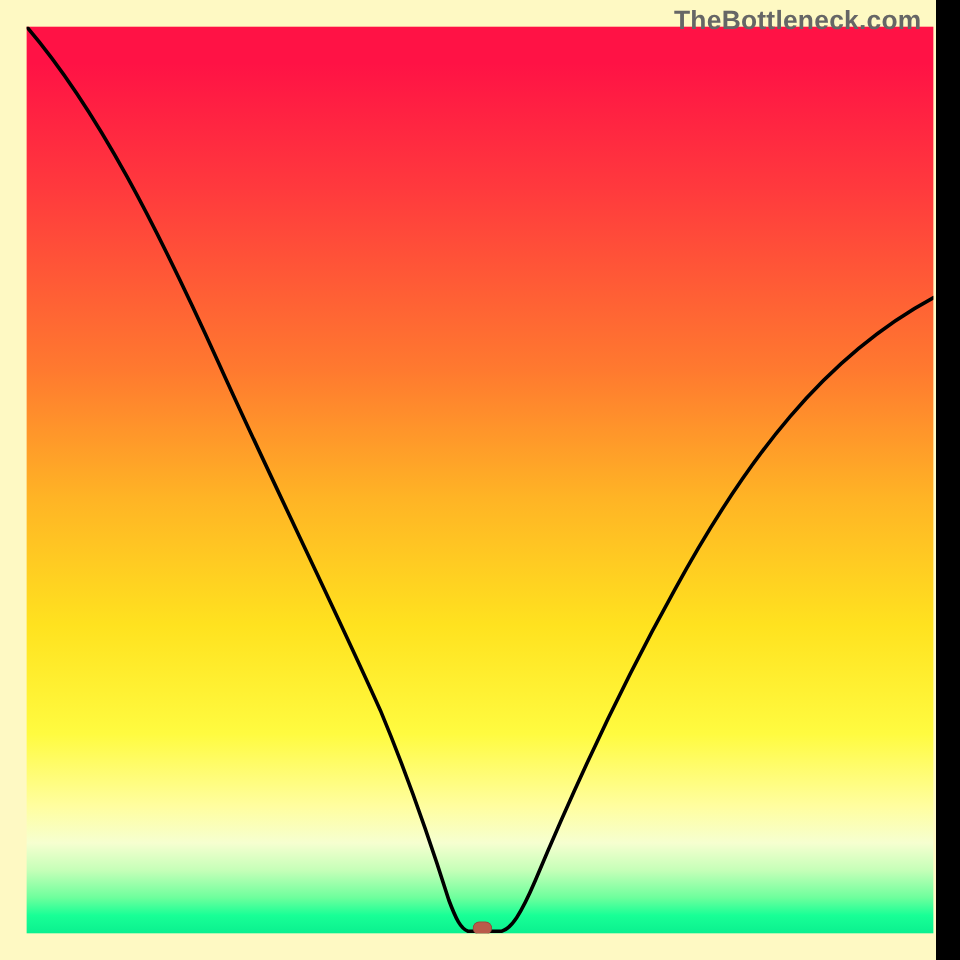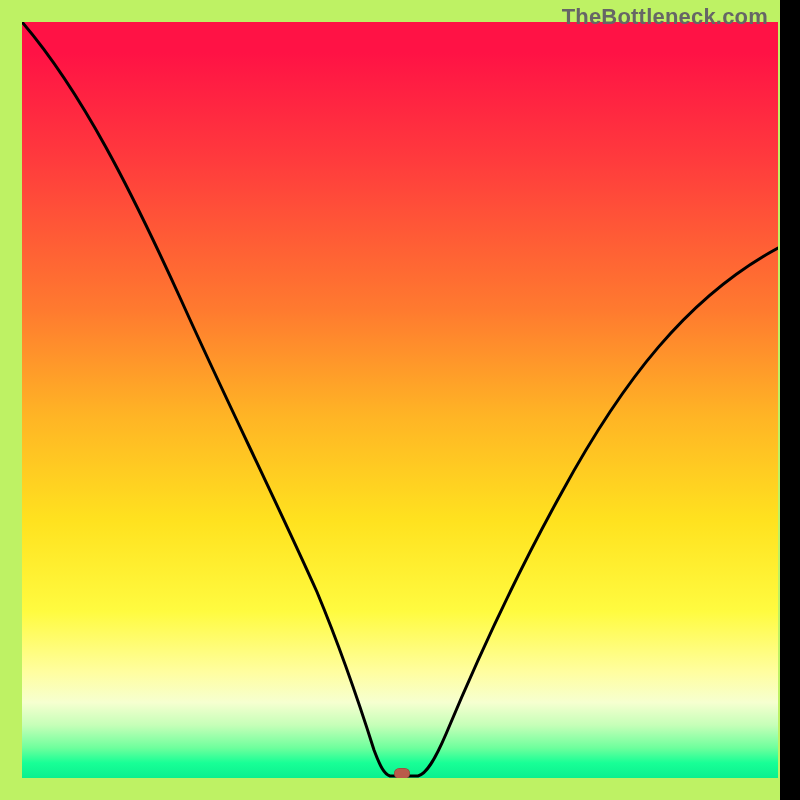--- a/index.html
+++ b/index.html
@@ -8,21 +8,21 @@
     width: 800px;
     height: 800px;
     background: #000;
     overflow: hidden;
     font-family: Arial, Helvetica, sans-serif;
   }
   .frame {
     position: relative;
     width: 780px;
     height: 800px;
-    background: #bef264;
+    background: #fef9c3;
     text-align: center;
   }
   .watermark {
     position: absolute;
     top: 4px;
     right: 12px;
     color: #666;
     font-size: 22px;
     font-weight: 600;
     letter-spacing: 0.2px;

